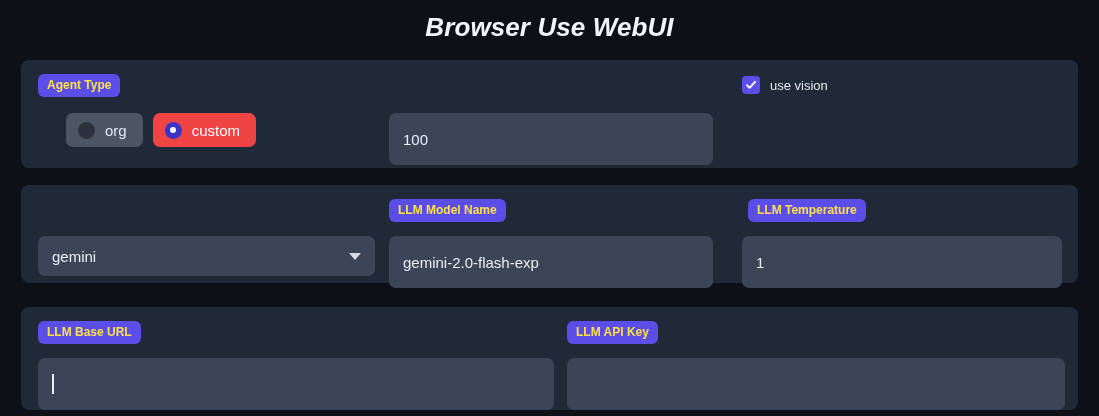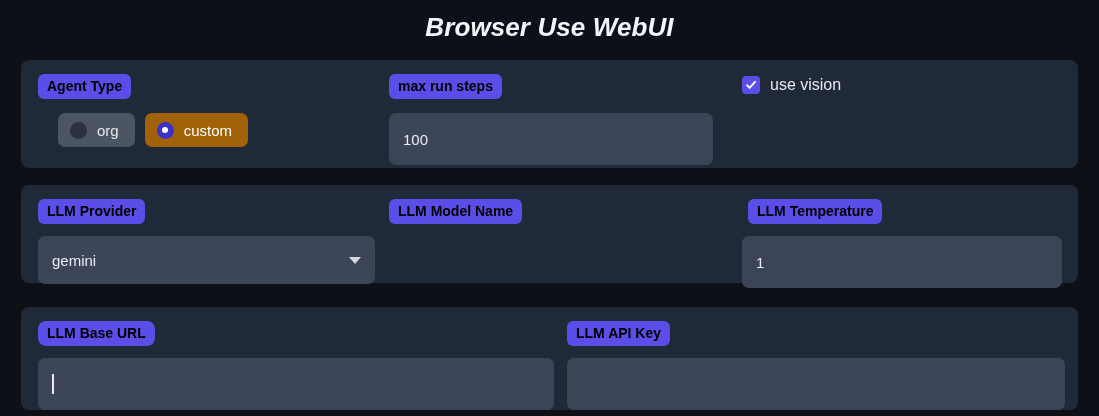--- a/index.html
+++ b/index.html
@@ -47,22 +47,22 @@
     border-radius: 8px;
   }
   .panel-1 { top: 60px;  height: 108px; }
   .panel-2 { top: 185px; height: 98px;  }
   .panel-3 { top: 307px; height: 103px; }
 
   
   .pill-label {
     display: inline-block;
     background: #5b4ee8;
-    color: #000000;
-    font-size: 14px;
+    color: #fde047;
+    font-size: 12px;
     font-weight: bold;
     border-radius: 6px;
     padding: 5px 9px 6px 9px;
     line-height: 1;
     white-space: nowrap;
   }
 
   
   .field-input {
     background: #3c4558;
@@ -86,21 +86,21 @@
     width: 2px;
     height: 20px;
     background: #e9ecf3;
     animation: none;
   }
 
   
   .dropdown {
     background: #3c4558;
     border-radius: 7px;
-    height: 48px;
+    height: 40px;
     width: 100%;
     display: flex;
     align-items: center;
     justify-content: space-between;
     padding: 0 14px;
     color: #e9ecf3;
     font-size: 15px;
     cursor: pointer;
   }
   .chev {
@@ -124,21 +124,21 @@
     height: 34px;
     padding: 0 16px 0 12px;
     cursor: pointer;
     font-size: 15px;
   }
   .radio-pill.off {
     background: #4b5563;
     color: #e6e9ef;
   }
   .radio-pill.on {
-    background: #a16207;
+    background: #ef4444;
     color: #ffffff;
   }
   .radio-dot {
     width: 17px;
     height: 17px;
     border-radius: 50%;
     flex: 0 0 auto;
   }
   .radio-pill.off .radio-dot { background: #2b313d; }
   .radio-pill.on  .radio-dot {
@@ -166,41 +166,41 @@
     border-radius: 4px;
     background: #5b4ee8;
     display: flex;
     align-items: center;
     justify-content: center;
     cursor: pointer;
     flex: 0 0 auto;
   }
   .checkbox svg { display: block; }
   .check-label {
-    font-size: 16px;
+    font-size: 13px;
     color: #e6e9ef;
   }
 
   
   .p1-agent-label  { position: absolute; left: 17px;  top: 14px; }
-  .p1-radio-row    { position: absolute; left: 9px;  top: 53px; padding-left: 28px; }
+  .p1-radio-row    { position: absolute; left: 17px;  top: 53px; padding-left: 28px; }
   .p1-steps-label  { position: absolute; left: 368px; top: 14px; }
   .p1-steps-input  { position: absolute; left: 368px; top: 53px; width: 324px; }
   .p1-vision       { position: absolute; left: 721px; top: 16px; }
 
   
   .p2-c1-label { position: absolute; left: 17px;  top: 14px; }
   .p2-c1-field { position: absolute; left: 17px;  top: 51px; width: 337px; }
   .p2-c2-label { position: absolute; left: 368px; top: 14px; text-align: right; }
   .p2-c2-field { position: absolute; left: 368px; top: 51px; width: 324px; }
   .p2-c3-label { position: absolute; left: 721px; top: 14px; margin-left: 6px; }
   .p2-c3-field { position: absolute; left: 721px; top: 51px; width: 320px; }
 
   
-  .p3-c1-label { position: absolute; left: 17px;  top: 14px; border-radius: 8px; }
+  .p3-c1-label { position: absolute; left: 17px;  top: 14px; }
   .p3-c1-field { position: absolute; left: 17px;  top: 51px; width: 516px; }
   .p3-c2-label { position: absolute; left: 546px; top: 14px; }
   .p3-c2-field { position: absolute; left: 546px; top: 51px; width: 498px; }
 </style>
 </head>
 <body>
 
 <div class="app">
 
   <div class="title-bar">
@@ -217,45 +217,44 @@
         <span>org</span>
       </div>
       <div class="radio-pill on">
         <span class="radio-dot">
           <span class="radio-dot-inner"></span>
         </span>
         <span>custom</span>
       </div>
     </div>
 
-    <span class="pill-label p1-steps-label">max run steps</span>
 
     <div class="field-input p1-steps-input">100</div>
 
     <div class="check-row p1-vision">
       <span class="checkbox">
         <svg width="12" height="12" viewBox="0 0 12 12">
           <path d="M2 6.2 L4.6 8.8 L10 2.8" stroke="#ffffff" stroke-width="1.9" fill="none" stroke-linecap="round" stroke-linejoin="round"></path>
         </svg>
       </span>
       <span class="check-label">use vision</span>
     </div>
   </div>
 
   <div class="panel panel-2">
 
-    <span class="pill-label p2-c1-label">LLM Provider</span>
 
     <div class="dropdown p2-c1-field">
       <span>gemini</span>
       <span class="chev"></span>
     </div>
 
     <span class="pill-label p2-c2-label">LLM Model Name</span>
 
+    <div class="field-input p2-c2-field">gemini-2.0-flash-exp</div>
 
     <span class="pill-label p2-c3-label">LLM Temperature</span>
 
     <div class="field-input p2-c3-field">1</div>
   </div>
 
   <div class="panel panel-3">
 
     <span class="pill-label p3-c1-label">LLM Base URL</span>
 

